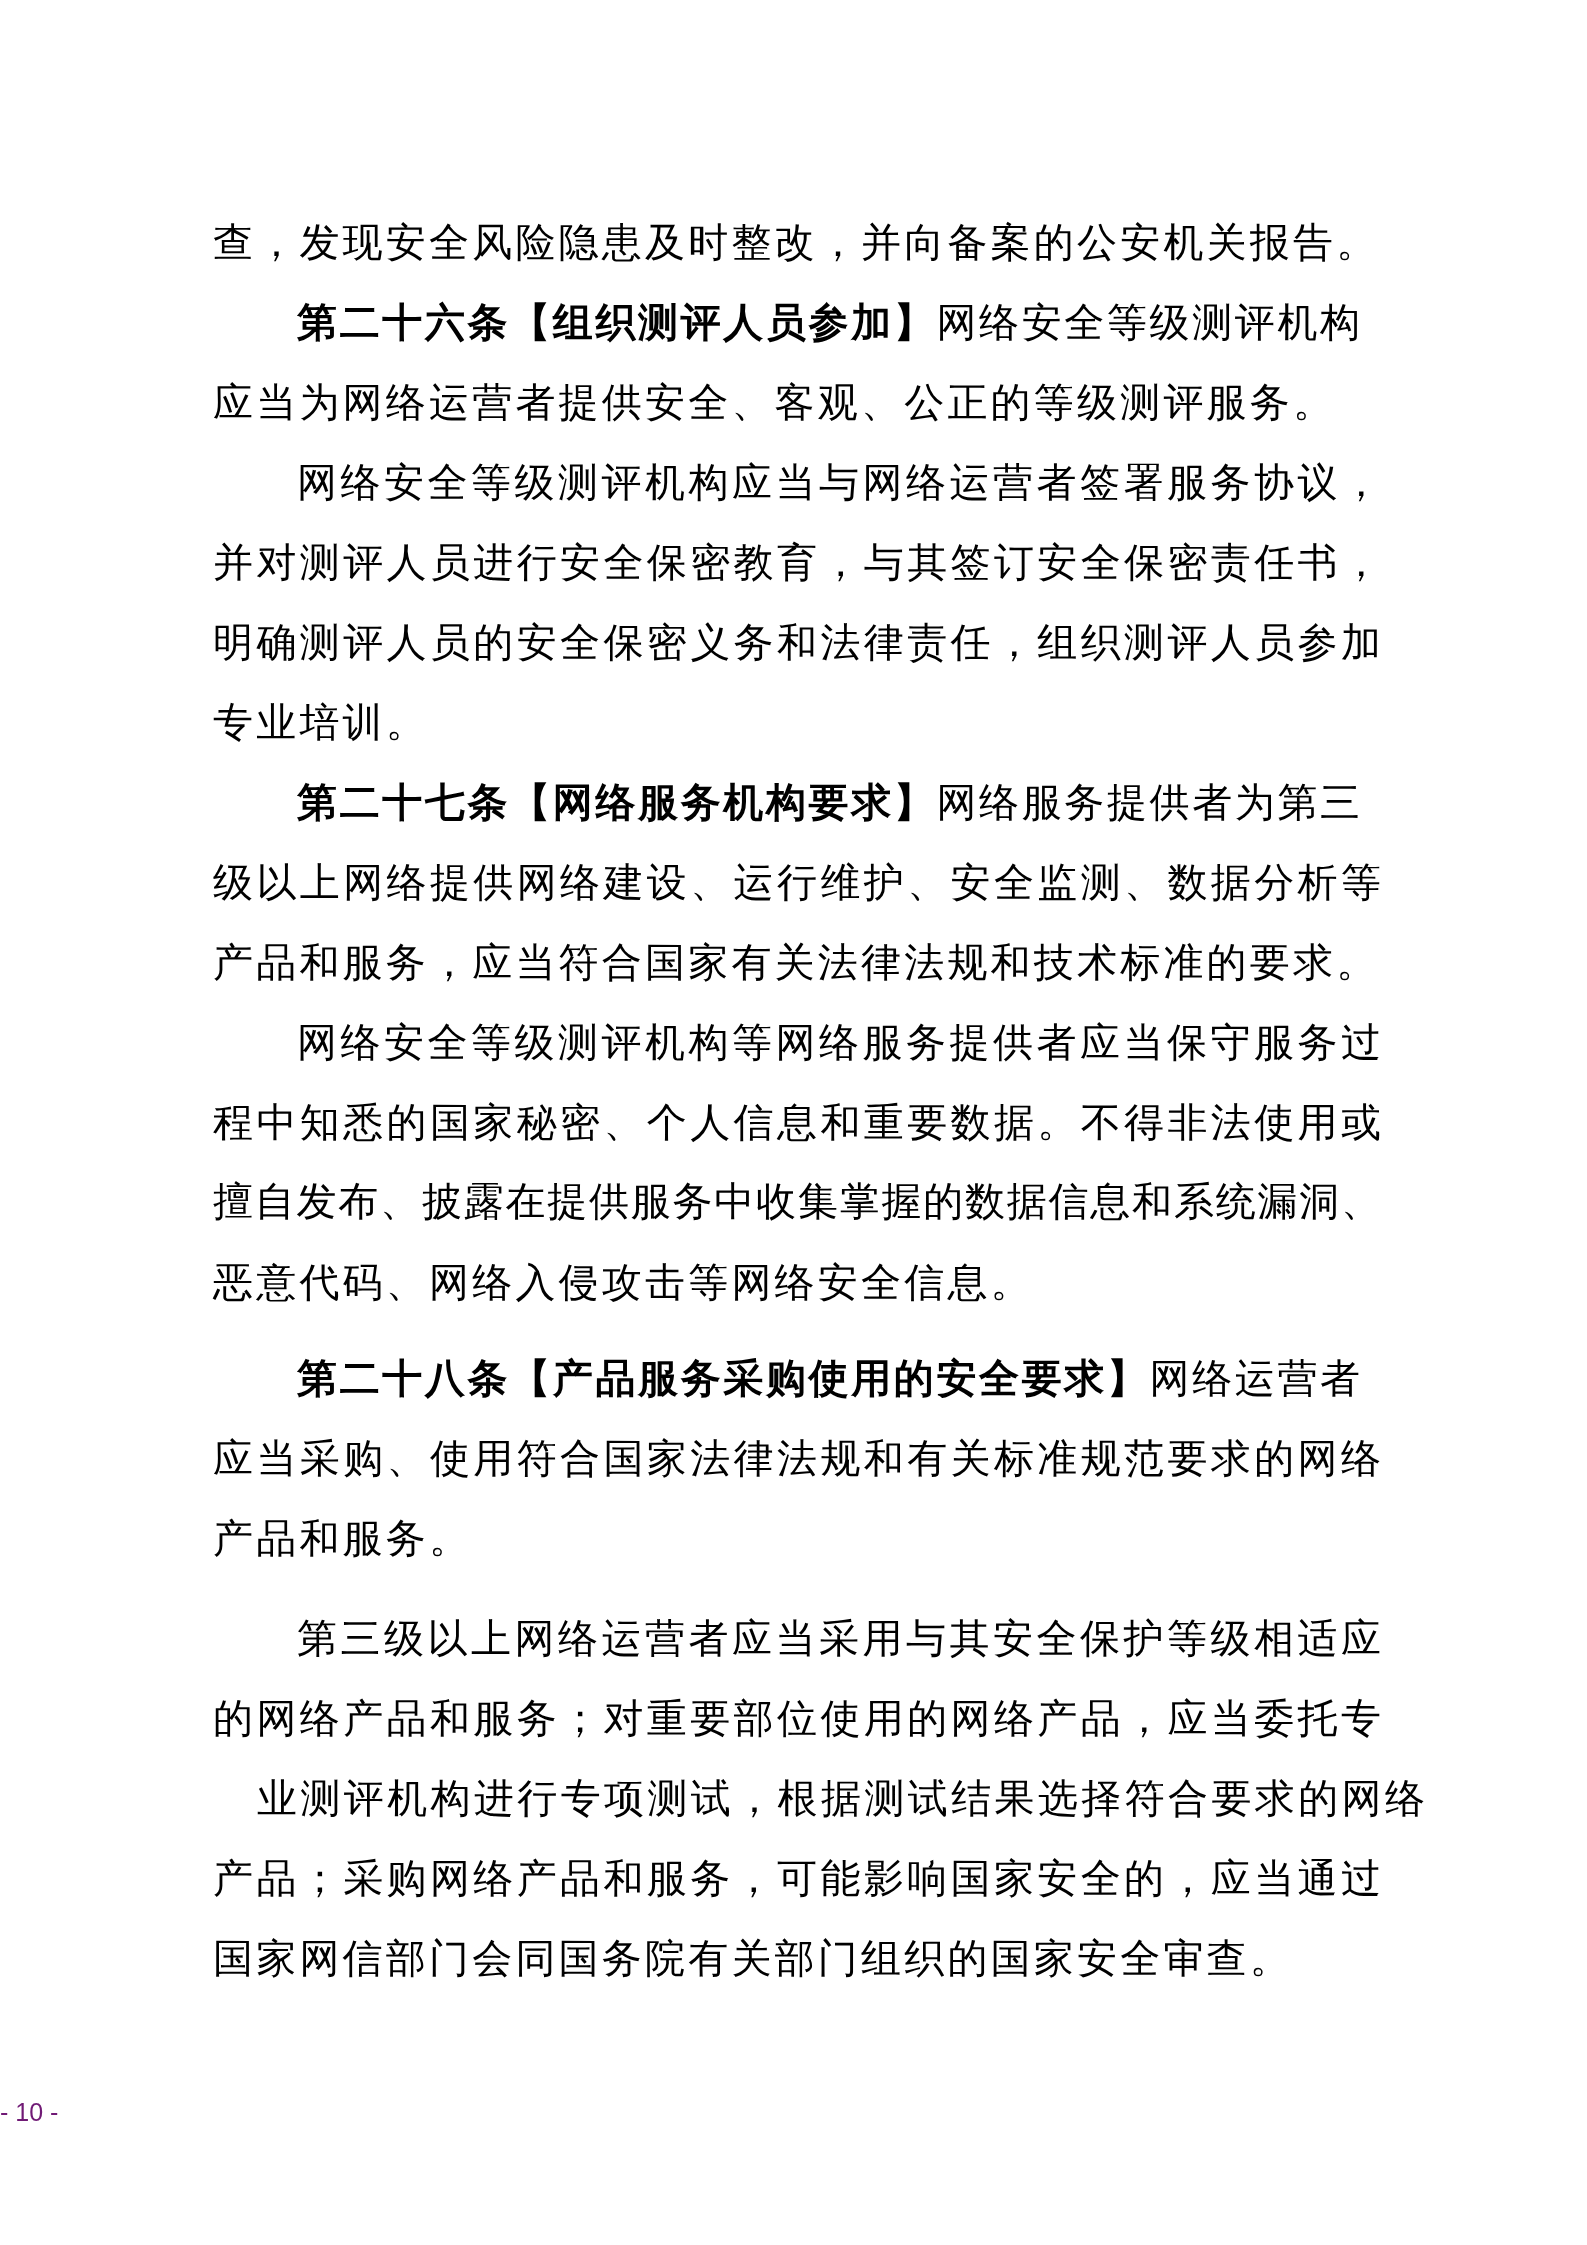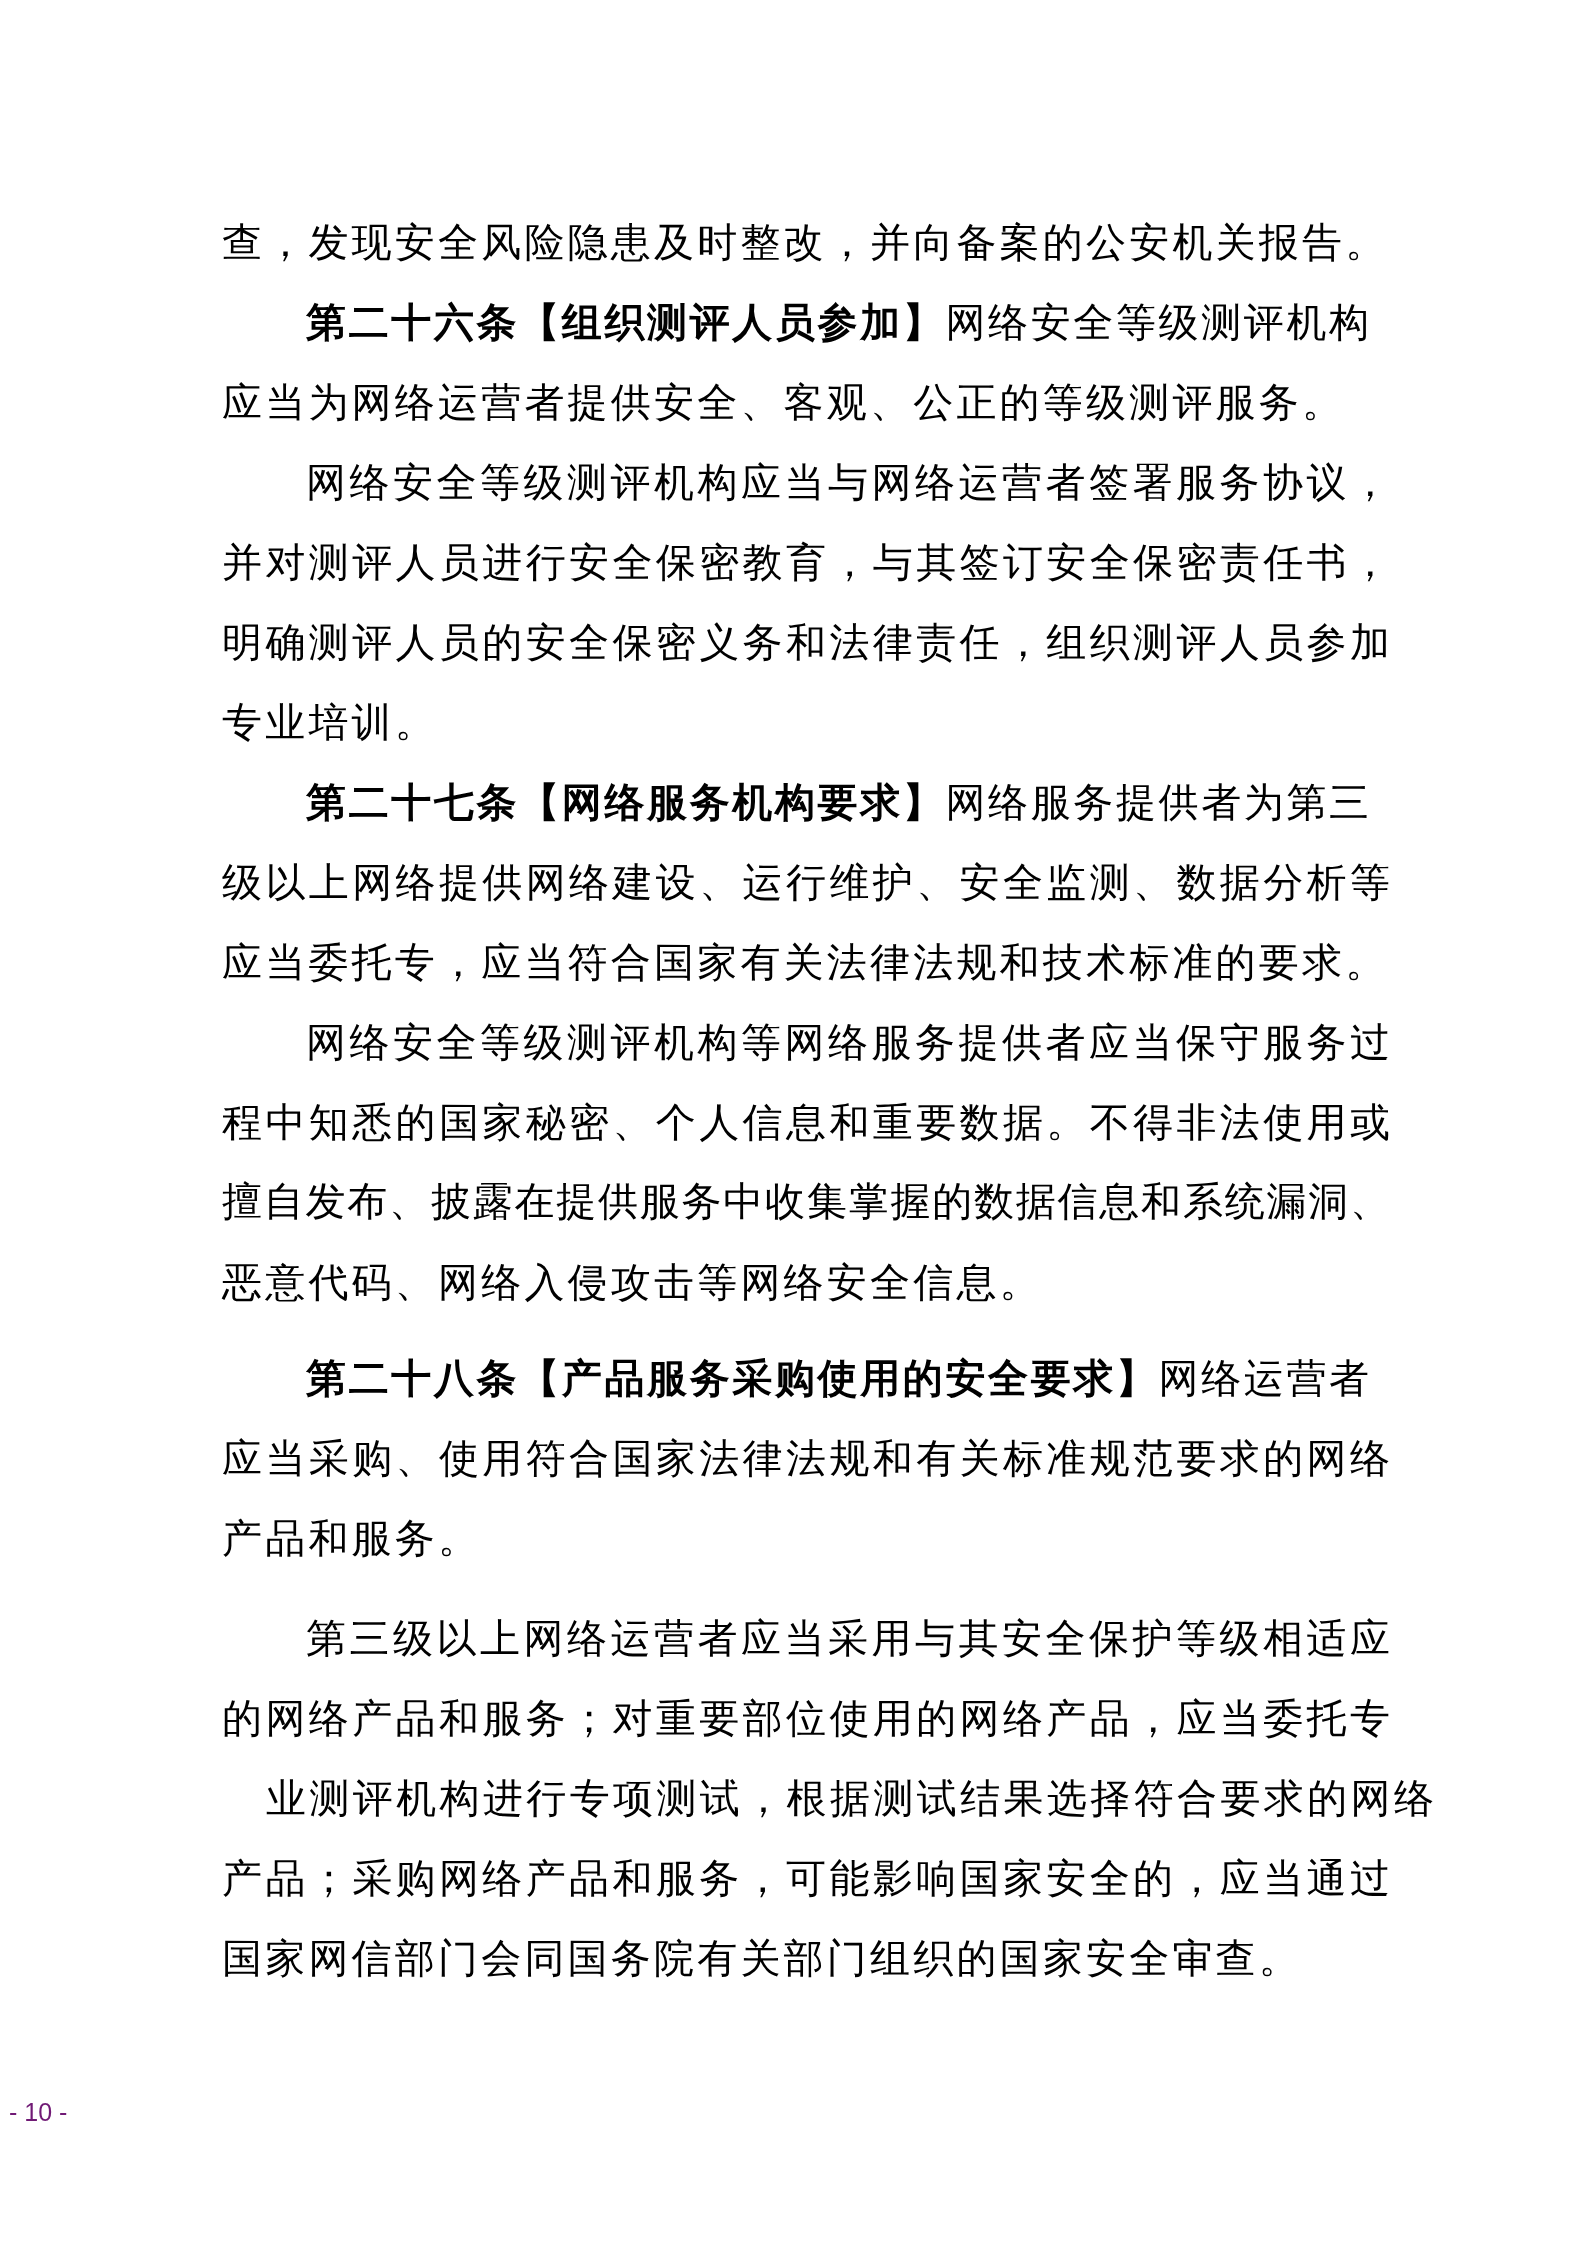--- a/index.html
+++ b/index.html
@@ -1,18 +1,18 @@
 <!DOCTYPE html>
 <html><head>
 <meta charset="utf-8">
 <style>
   html, body { margin: 0; padding: 0; background: #ffffff; }
   body { width: 1587px; height: 2245px; position: relative; overflow: hidden;
          font-family: "DejaVu Serif", "Liberation Serif", serif; color: #000; }
-  .page { position: absolute; left: 9px; top: 0; width: 1488px; height: 2245px; background: #fff; }
+  .page { position: absolute; left: 0; top: 0; width: 1488px; height: 2245px; background: #fff; }
   .line { position: absolute; left: 213px; width: 1168px; height: 60px; line-height: 60px;
           font-size: 40px; white-space: nowrap; text-align: justify; text-align-last: justify;
           letter-spacing: 0; }
   .line.short { text-align-last: left; letter-spacing: 3.2px; }
   .line.indent { left: 297px; width: 1084px; }
   .bold { font-weight: bold; font-family: "DejaVu Sans", "Liberation Sans", sans-serif; }
   .pagenum { position: absolute; top: 2098px; left: 0; width: 1587px; text-align: left;
              font-family: "Liberation Sans", "DejaVu Sans", sans-serif; font-size: 25px; color: #701a75; }
 </style>
 </head>
@@ -29,21 +29,21 @@
 
   <div class="line short" style="top:372px">应当为网络运营者提供安全、客观、公正的等级测评服务。</div>
   <div class="line" style="top: 532px; text-align: left; text-align-last: left; letter-spacing: 3.38462px;">并对测评人员进行安全保密教育，与其签订安全保密责任书，</div>
   <div class="line" style="top: 612px; text-align: left; text-align-last: left; letter-spacing: 3.38462px;">明确测评人员的安全保密义务和法律责任，组织测评人员参加</div>
   <div class="line short" style="top:692px">专业培训。</div>
 
   <div class="line indent" style="top: 772px; text-align: left; text-align-last: left; letter-spacing: 2.625px;">
     <span class="bold">第二十七条【网络服务机构要求】</span><span>网络服务提供者为第三</span>
   </div>
   <div class="line" style="top: 852px; text-align: left; text-align-last: left; letter-spacing: 3.38462px;">级以上网络提供网络建设、运行维护、安全监测、数据分析等</div>
-  <div class="line short" style="top:932px">应当委托专，应当符合国家有关法律法规和技术标准的要求。</div>
+  <div class="line short" style="top:932px">产品和服务，应当符合国家有关法律法规和技术标准的要求。</div>
 
   <div class="line indent" style="top: 1012px; text-align: right; text-align-last: left; letter-spacing: 3.5px;">网络安全等级测评机构等网络服务提供者应当保守服务过</div>
   <div class="line" style="top: 1092px; text-align: left; text-align-last: left; letter-spacing: 3.38462px;">程中知悉的国家秘密、个人信息和重要数据。不得非法使用或</div>
   <div class="line" style="top: 1172px; text-align: left; text-align-last: left; letter-spacing: 1.77778px; font-family: Liberation Serif, serif;">擅自发布、披露在提供服务中收集掌握的数据信息和系统漏洞、</div>
   <div class="line short" style="top:1252px">恶意代码、网络入侵攻击等网络安全信息。</div>
 
   <div class="line indent" style="top: 1348px; text-align: left; text-align-last: left; letter-spacing: 2.625px;">
     <span class="bold">第二十八条【产品服务采购使用的安全要求】</span><span>网络运营者</span>
   </div>
   <div class="line" style="top: 1428px; text-align: left; text-align-last: left; letter-spacing: 3.38462px;">应当采购、使用符合国家法律法规和有关标准规范要求的网络</div>

